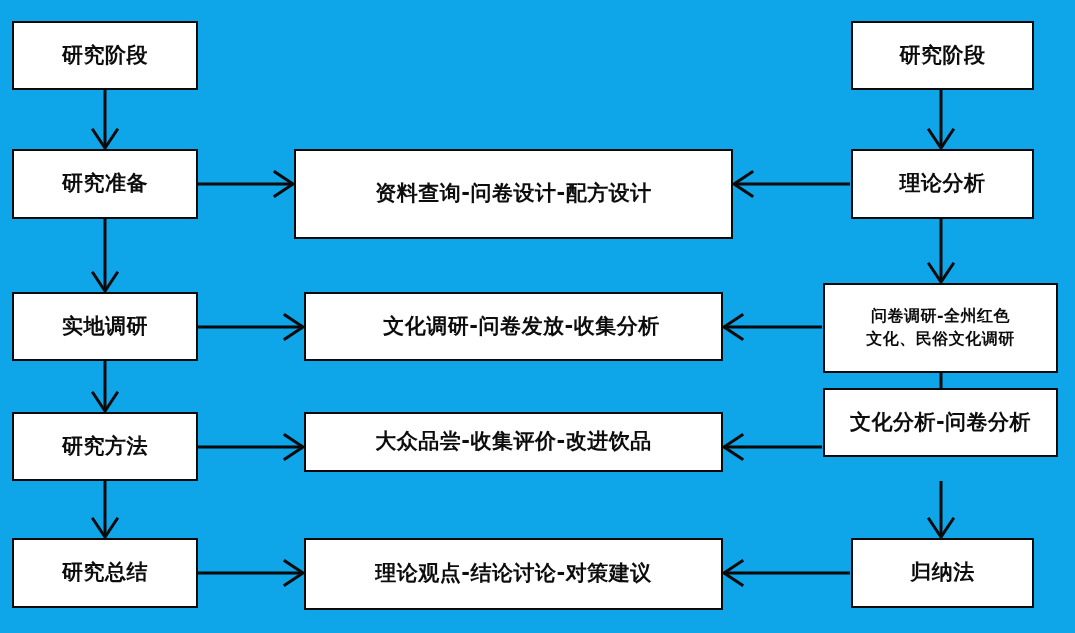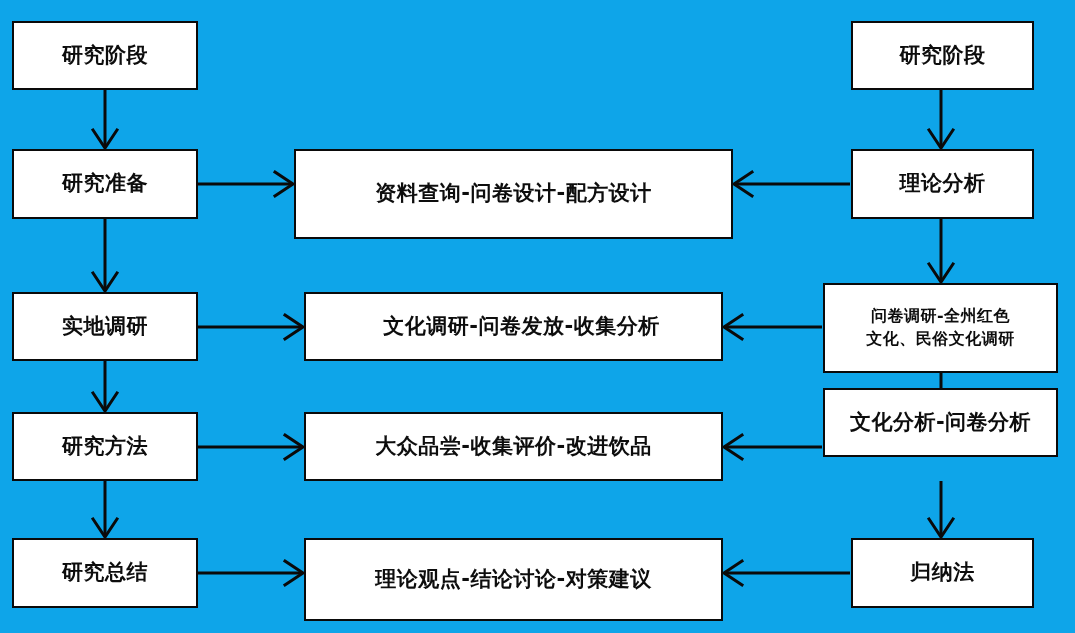--- a/index.html
+++ b/index.html
@@ -40,22 +40,22 @@
   
   #n-stage      { left: 12px;  top: 21px;  width: 186px; height: 69px; }
   #n-prep       { left: 12px;  top: 149px; width: 186px; height: 70px; }
   #n-field      { left: 12px;  top: 292px; width: 186px; height: 69px; }
   #n-drink      { left: 12px;  top: 412px; width: 186px; height: 69px; }
   #n-summary    { left: 12px;  top: 538px; width: 186px; height: 70px; }
 
   
   #n-mid1 { left: 294px; top: 149px; width: 439px; height: 90px; }
   #n-mid2 { left: 304px; top: 292px; width: 419px; height: 69px; padding-left: 16px; }
-  #n-mid3 { left: 304px; top: 412px; width: 419px; height: 69px; }
-  #n-mid4 { left: 304px; top: 538px; width: 419px; height: 83px; }
+  #n-mid3 { left: 304px; top: 412px; width: 419px; height: 60px; }
+  #n-mid4 { left: 304px; top: 538px; width: 419px; height: 72px; }
 
   
   #n-method   { left: 851px; top: 21px;  width: 183px; height: 69px; }
   #n-theory   { left: 851px; top: 149px; width: 183px; height: 70px; }
   #n-survey   { left: 823px; top: 283px; width: 235px; height: 90px; }
   #n-analysis { left: 823px; top: 388px; width: 235px; height: 69px; }
   #n-induct   { left: 851px; top: 538px; width: 183px; height: 70px; }
 
   
   #wires {

